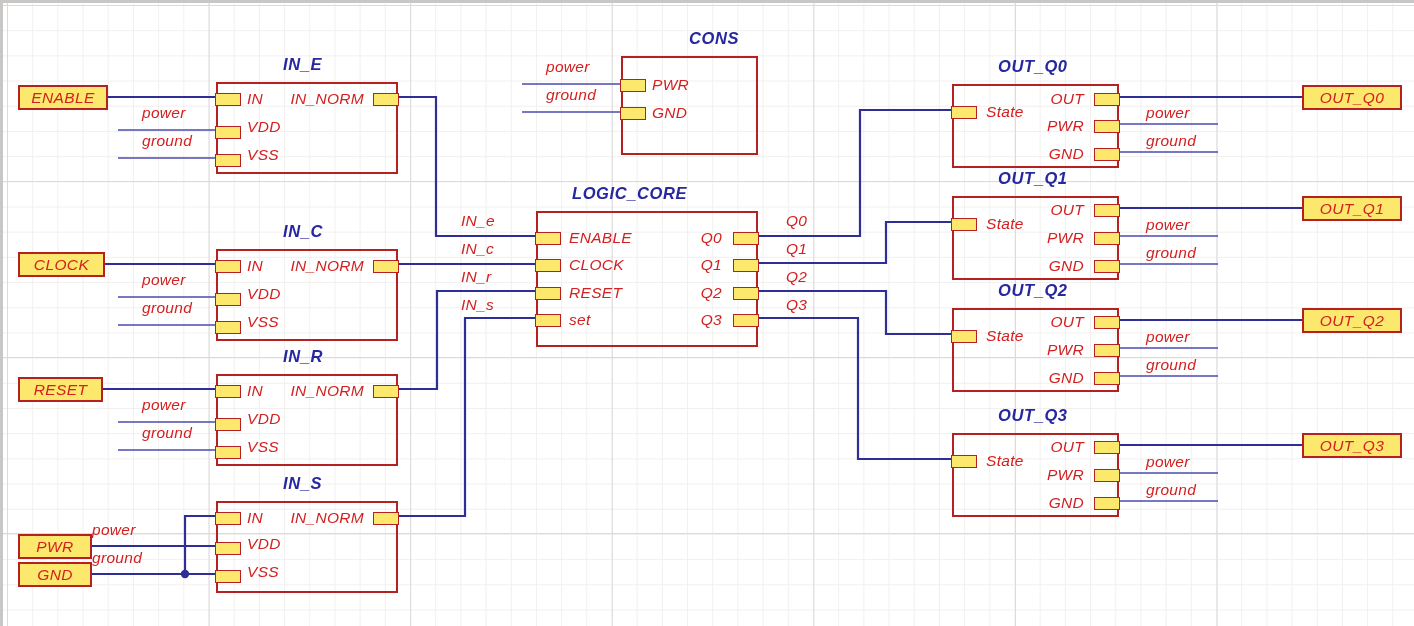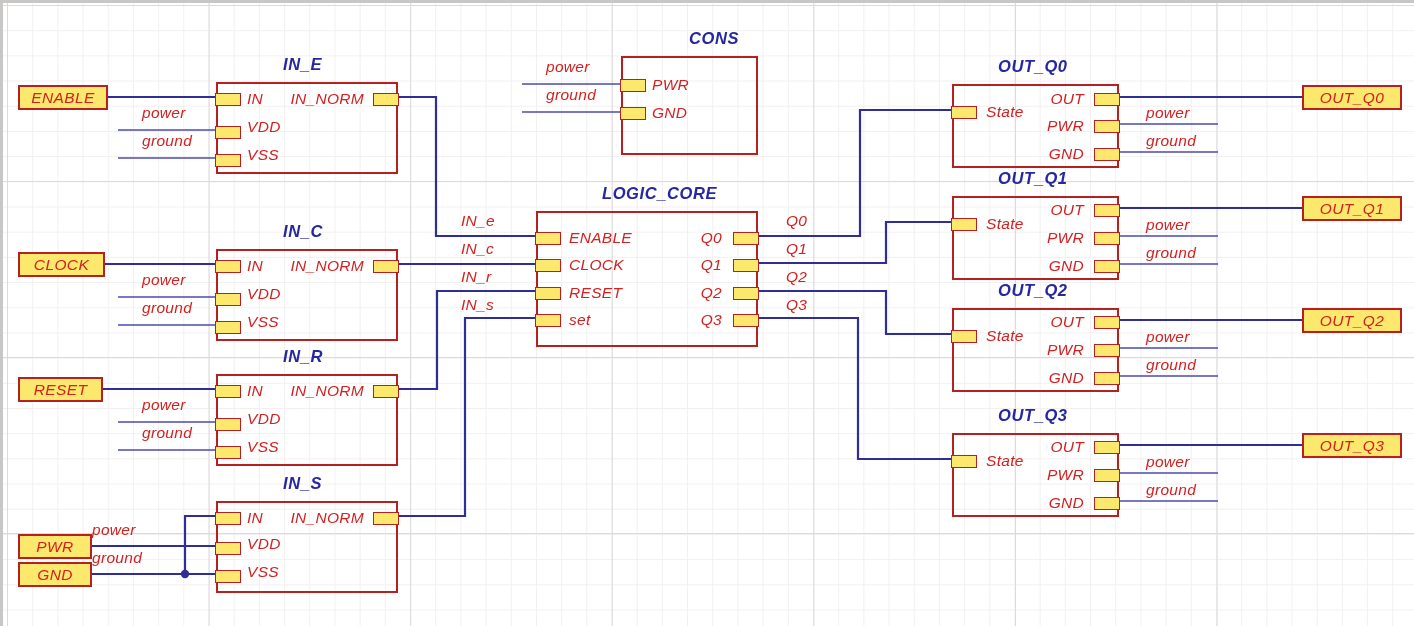--- a/index.html
+++ b/index.html
@@ -268,21 +268,21 @@
   <div class="comp-name" style="left:689px;top:29px;">CONS</div>
   <div class="comp" style="left:621px;top:56px;width:137px;height:99px;">
     <div class="pin pin-left" style="top:21px;"></div>
     <div class="pin pin-left" style="top:49px;"></div>
     <div class="pin-lbl" style="left:29px;top:18px;">PWR</div>
     <div class="pin-lbl" style="left:29px;top:46px;">GND</div>
   </div>
   <div class="netname" style="left:546px;top:58px;">power</div>
   <div class="netname" style="left:546px;top:86px;">ground</div>
 
-  <div class="comp-name" style="left:602px;top:184px;">LOGIC_CORE</div>
+  <div class="comp-name" style="left:572px;top:184px;">LOGIC_CORE</div>
   <div class="comp" style="left:536px;top:211px;width:222px;height:136px;">
     <div class="pin pin-left" style="top:19px;"></div>
     <div class="pin pin-left" style="top:46px;"></div>
     <div class="pin pin-left" style="top:74px;"></div>
     <div class="pin pin-left" style="top:101px;"></div>
     <div class="pin pin-right" style="top:19px;"></div>
     <div class="pin pin-right" style="top:46px;"></div>
     <div class="pin pin-right" style="top:74px;"></div>
     <div class="pin pin-right" style="top:101px;"></div>
     <div class="pin-lbl" style="left:31px;top:16px;">ENABLE</div>

